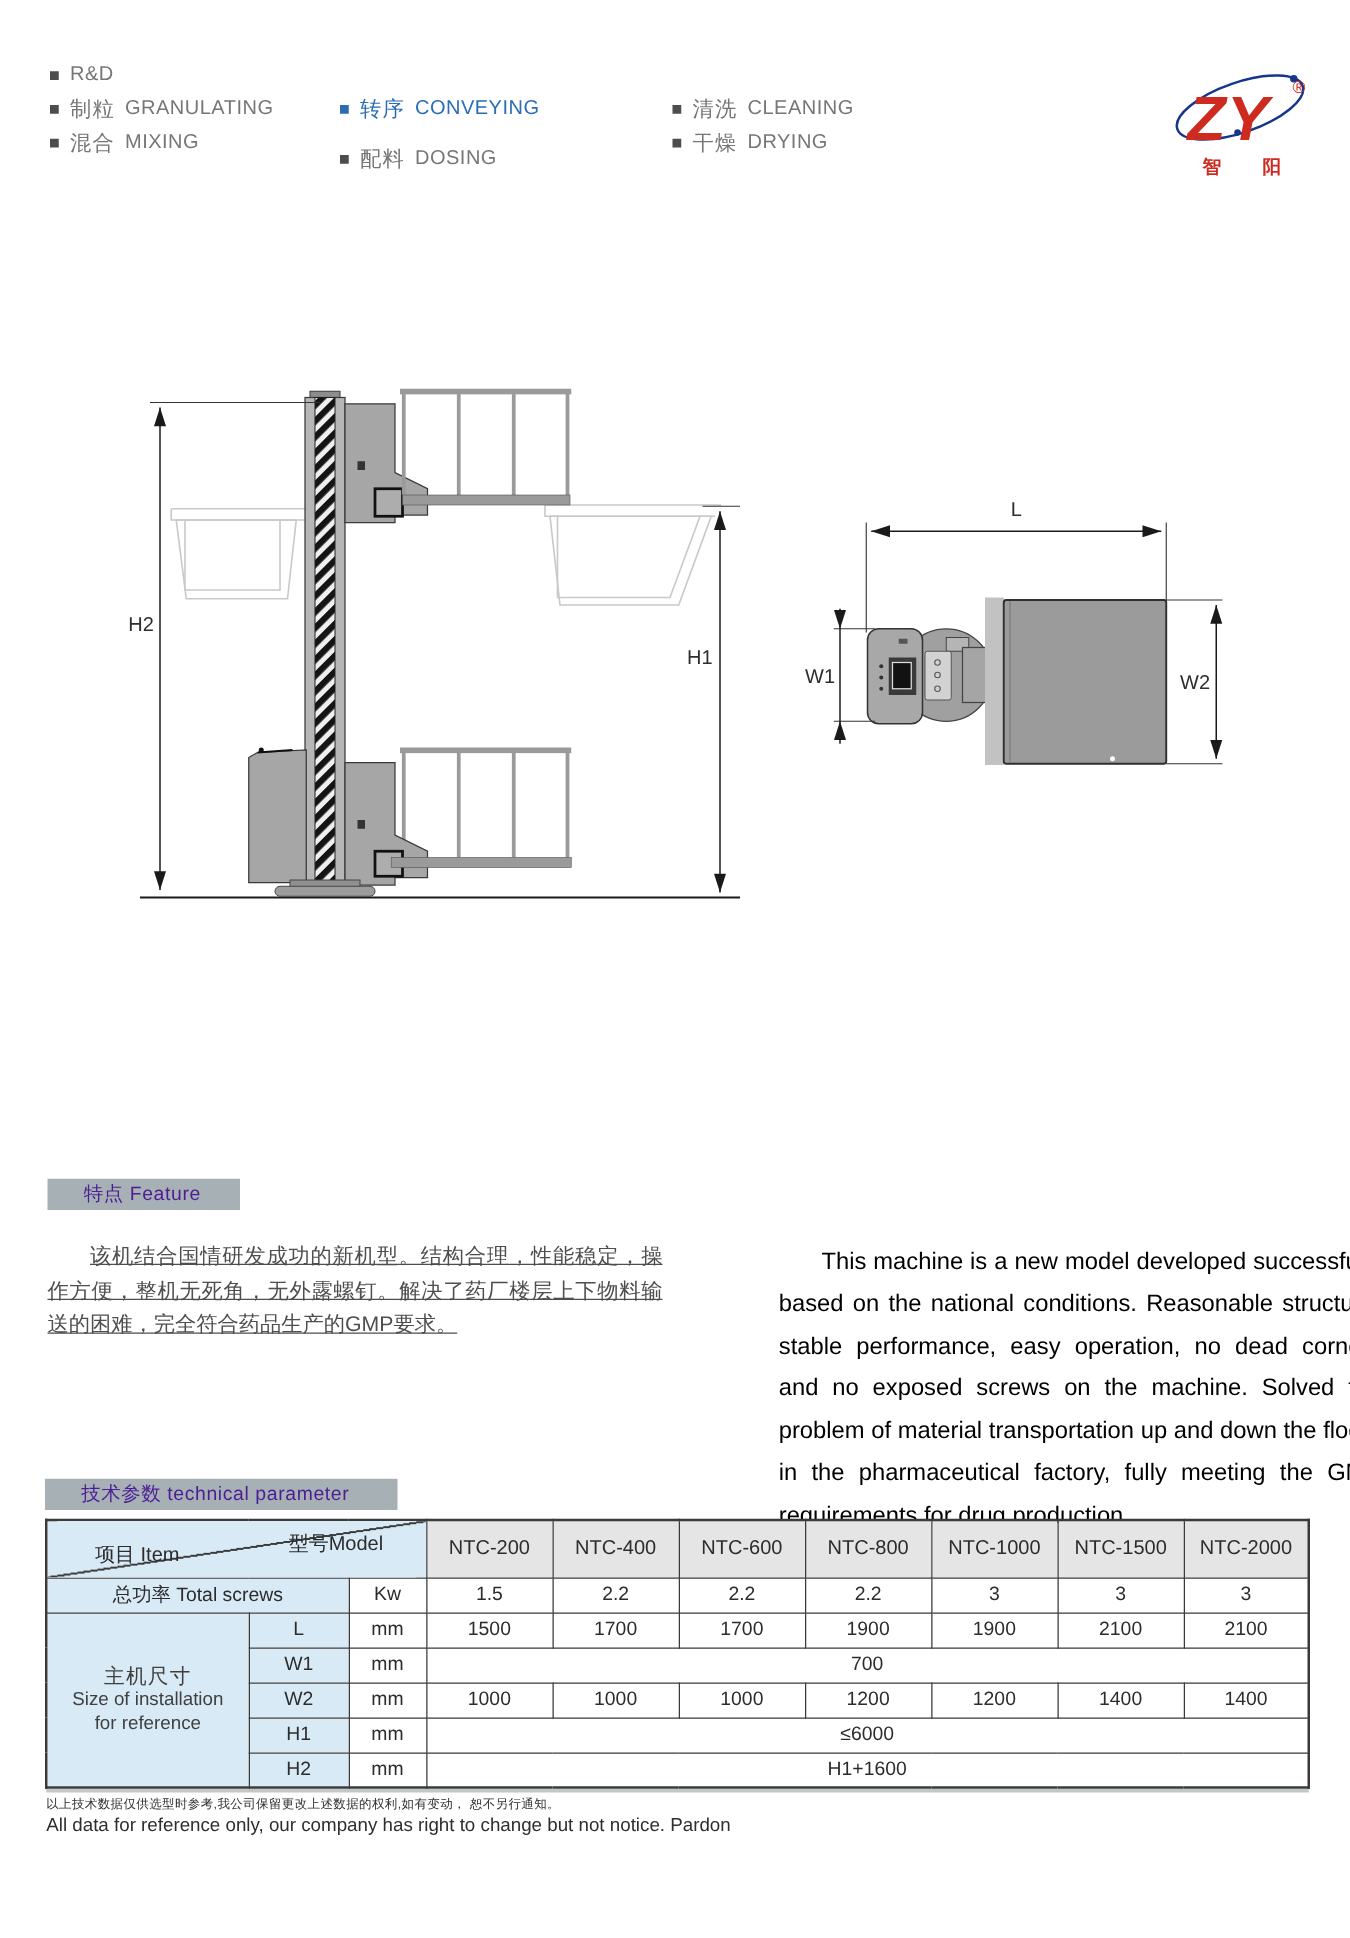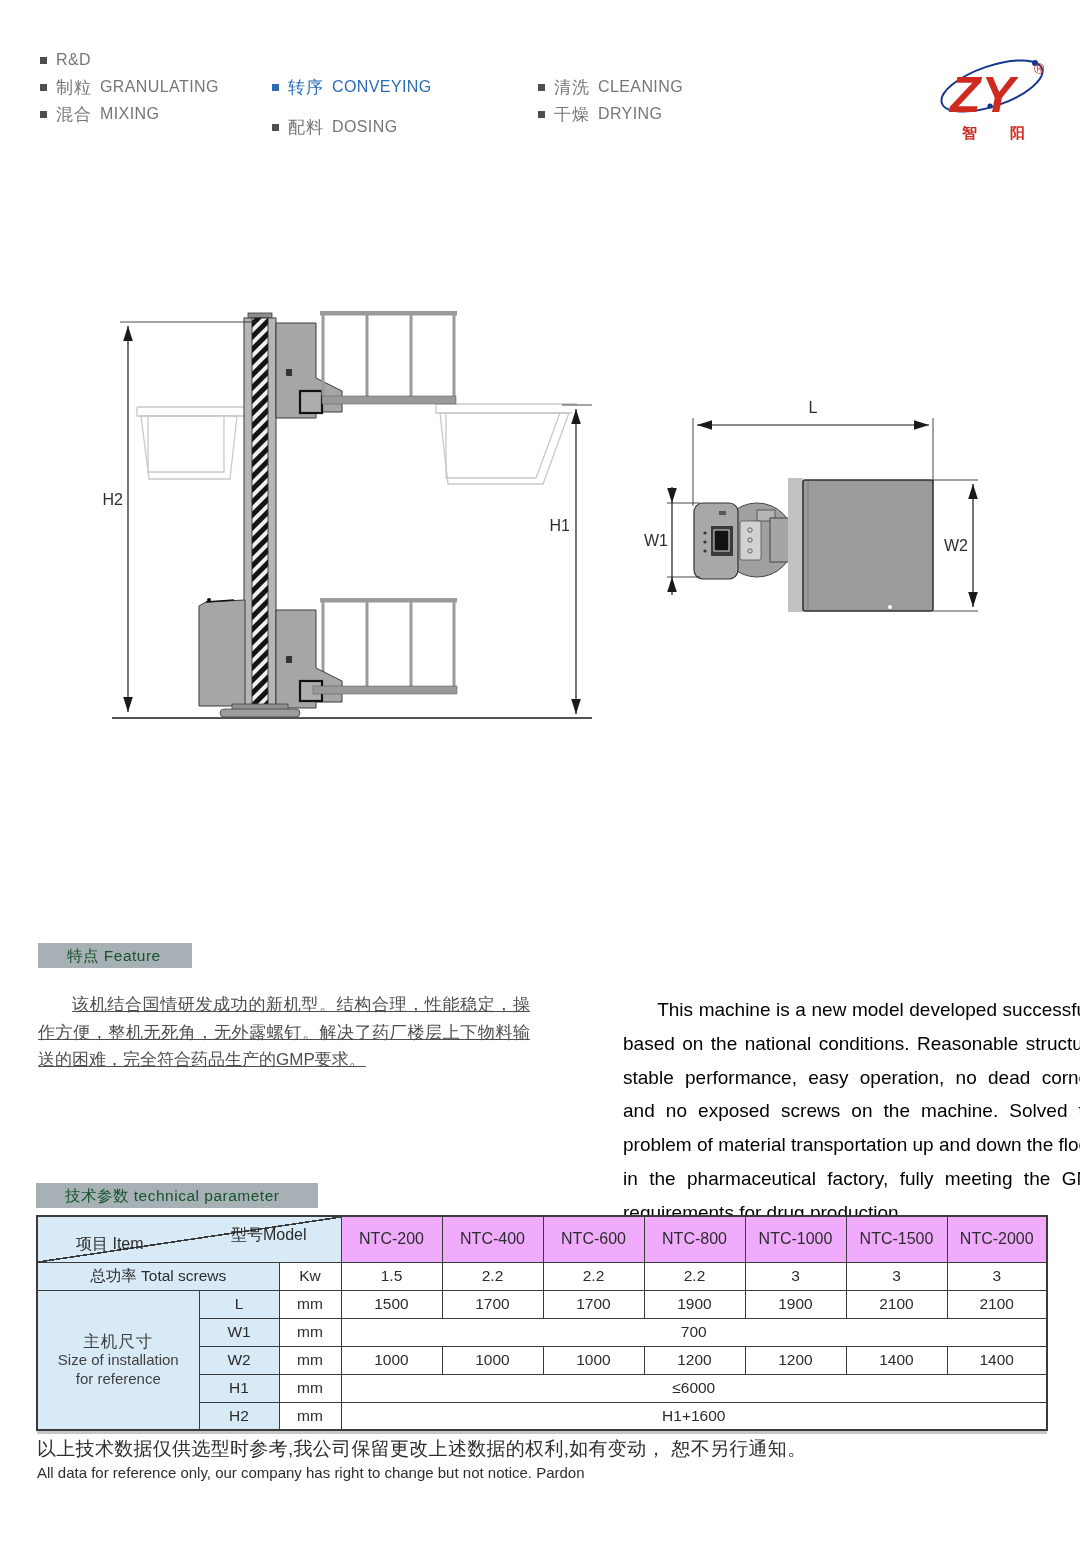--- a/index.html
+++ b/index.html
@@ -18,21 +18,21 @@
   .cat .en{font-size:16px;letter-spacing:.4px;}
   .cat.active{color:#2a6db5;}
   .cat.active .bullet{background:#2a6db5;}
   
   .logo{position:absolute;right:28px;top:50px;width:116px;height:96px;}
   
   .drawing{position:absolute;left:0;top:280px;width:1080px;height:470px;}
   .drawing text{font-family:"Liberation Sans",sans-serif;font-size:16px;fill:#2e2e2e;}
   
   .badge{
-    position:absolute;background:#a7b0b5;color:#14532d;font-size:15.5px;
+    position:absolute;background:#a7b0b5;color:#4c1d95;font-size:15.5px;
     height:25px;line-height:25px;padding-left:29px;box-sizing:border-box;
     letter-spacing:.5px;
   }
   .badge.feature{left:38px;top:943px;width:154px;}
   .badge.param{left:36px;top:1183px;width:282px;}
   
   .feature-zh{
     position:absolute;left:38px;top:974px;width:492px;
     font-size:17px;line-height:1.62;color:#4e4e4e;text-align:justify;text-indent:2em;text-decoration:underline;
   }
@@ -46,32 +46,32 @@
     border-collapse:collapse;table-layout:fixed;
     font-size:15.5px;color:#2c2c2c;
     border:2px solid #3a3a3a;
     box-shadow:0 4px 0 -1px #c2c7c9;
   }
   .ptable td,.ptable th{border:1px solid #3a3a3a;text-align:center;vertical-align:middle;
     padding:0;font-weight:normal;overflow:hidden;}
   .ptable tr.hdr{height:46px;}
   .ptable tr{height:28px;}
   .ptable .blue{background:#d9eaf7;}
-  .ptable th.model{background:#f0abfc;font-size:16px;}
+  .ptable th.model{background:#e5e5e5;font-size:16px;}
   .diag{position:relative;background:
     linear-gradient(to bottom right,
       rgba(0,0,0,0) calc(50% - 0.8px), #3a3a3a calc(50% - 0.8px),
       #3a3a3a calc(50% + 0.8px), rgba(0,0,0,0) calc(50% + 0.8px)) , #d9eaf7;}
   .diag .item-label{position:absolute;left:38px;bottom:7px;font-size:16px;}
   .diag .model-label{position:absolute;right:34px;top:8px;font-size:16px;}
   .size-group{line-height:1.25;font-size:15px;color:#3f3f3f;}
   .size-group .zh{font-size:16.5px;letter-spacing:1px;}
   
   .footer{position:absolute;left:37px;top:1436px;color:#2e2e2e;}
-  .footer .zh{font-size:19px;letter-spacing:.3px;}
+  .footer .zh{font-size:10px;letter-spacing:.3px;}
   .footer .en{font-size:15px;margin-top:2px;}
 </style>
 </head>
 <body>
 
 <div class="page">
 
   <div class="cats-col c1">
     <div class="cat">
       <span class="bullet"></span>

